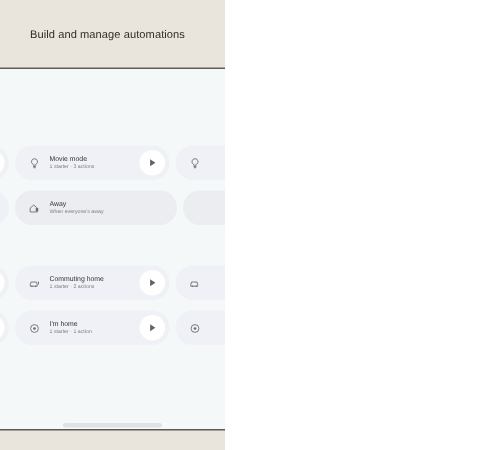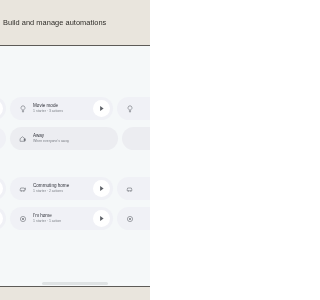--- a/index.html
+++ b/index.html
@@ -26,21 +26,21 @@
     position: absolute;
     left: 0;
     top: 0;
     width: 150px;
     height: 45px;
     background: #e9e5dd;
     display: flex;
     align-items: center;
   }
   .header-title {
-    padding-left: 3px;
+    padding-left: 20px;
     font-size: 7.4px;
     line-height: 9px;
     color: #2e2c28;
     letter-spacing: 0.05px;
     white-space: nowrap;
   }
   .header-rule {
     position: absolute;
     left: 0;
     top: 45px;

